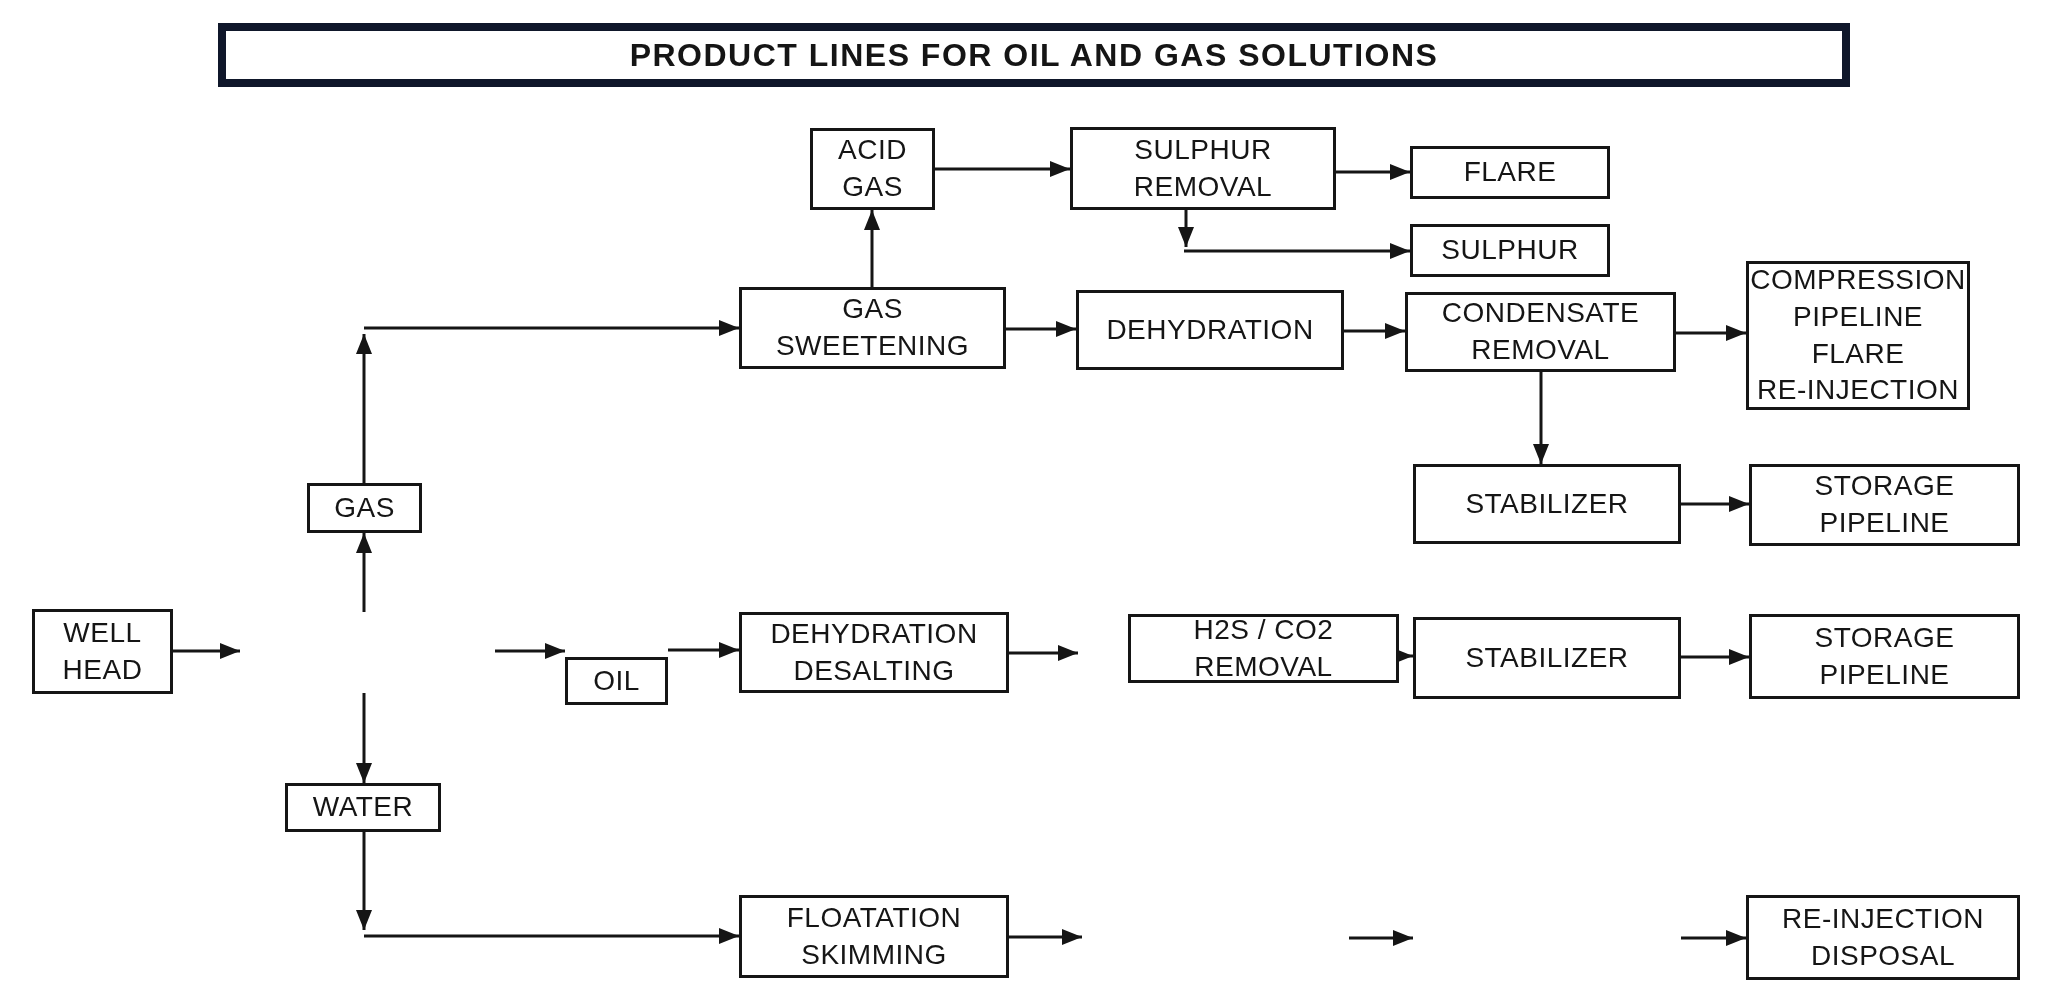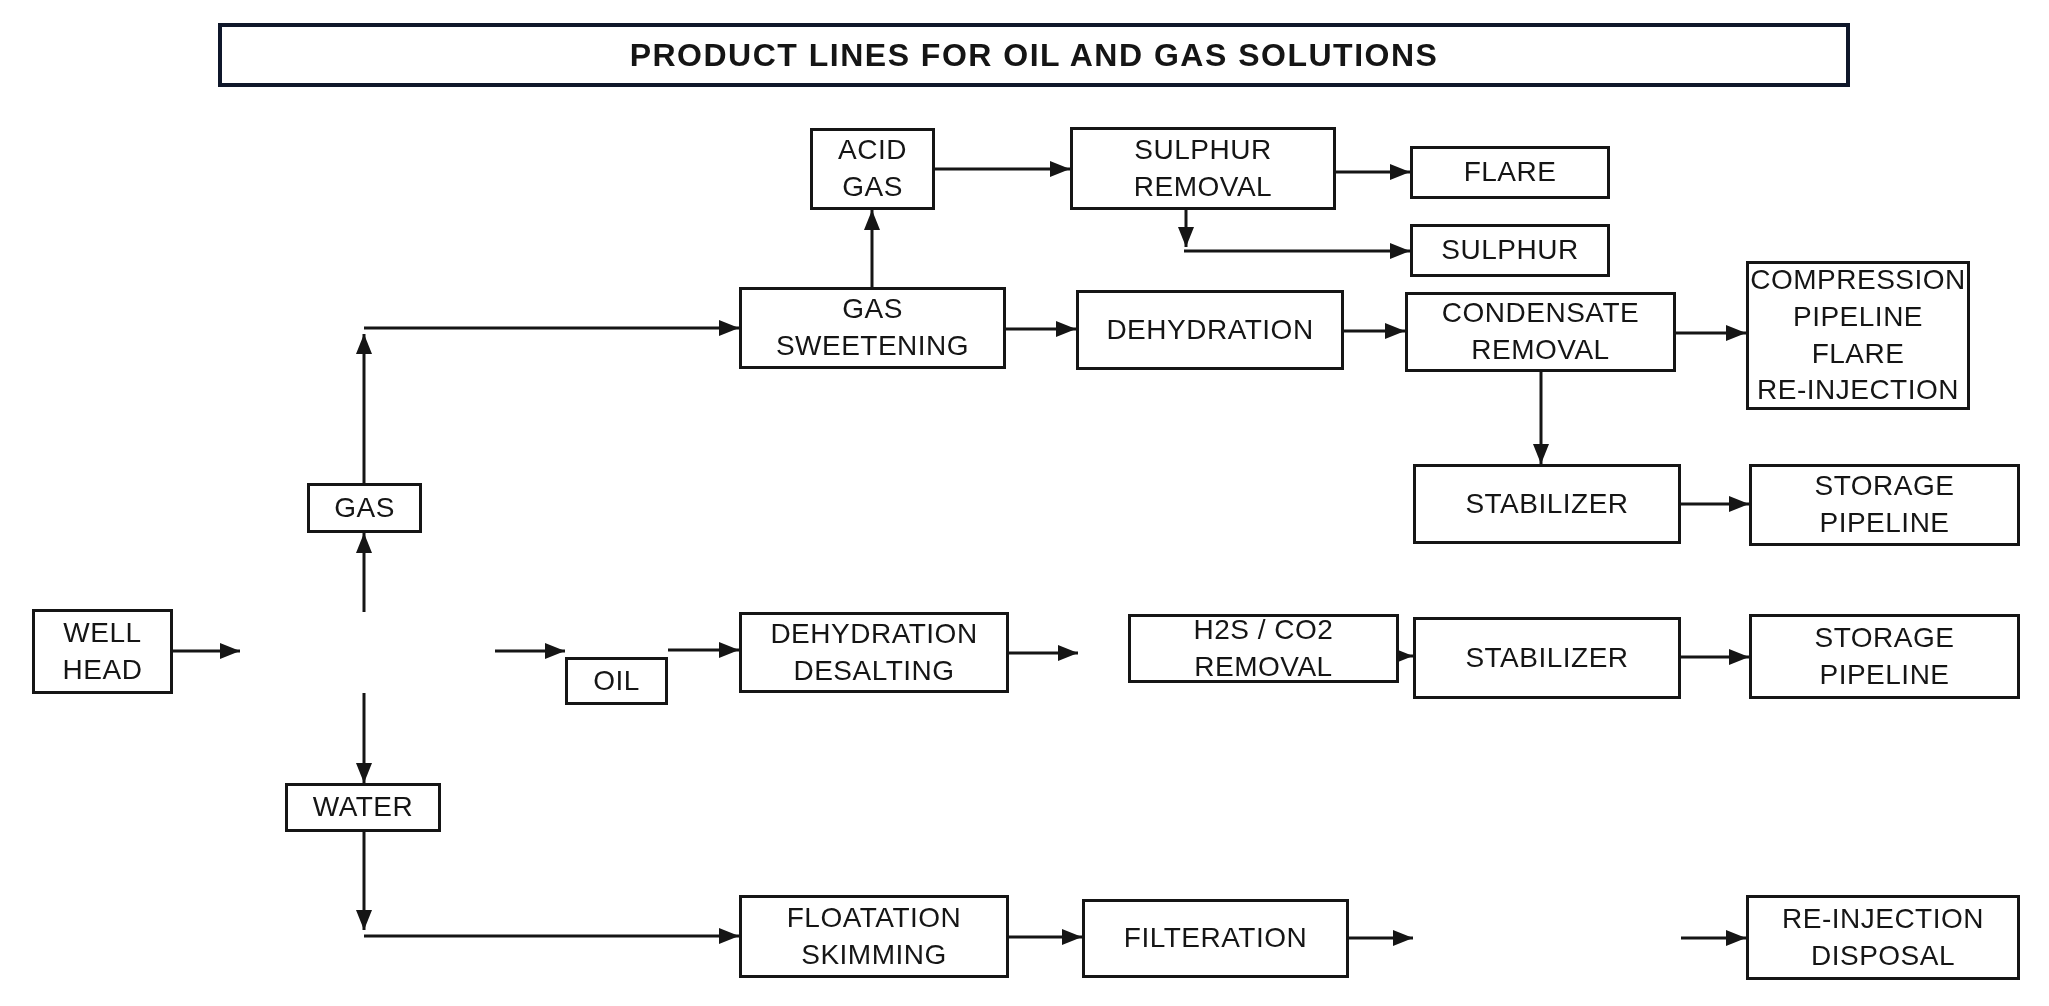--- a/index.html
+++ b/index.html
@@ -2,21 +2,21 @@
 <html><head>
 <meta charset="utf-8">
 <style>
   html,body{margin:0;padding:0;background:#ffffff;}
   .canvas{
     position:relative;width:2049px;height:1006px;background:#ffffff;
     font-family:"Liberation Sans",sans-serif;color:#151515;overflow:hidden;
   }
   .title-box{
     position:absolute;left:218px;top:23px;width:1632px;height:64px;
-    border:4px solid #0f172a;box-sizing:border-box;background:#fff;
+    border:8px solid #0f172a;box-sizing:border-box;background:#fff;
     display:flex;align-items:center;justify-content:center;
     font-weight:bold;font-size:32px;letter-spacing:1.5px;white-space:nowrap;
   }
   .node{
     position:absolute;border:3px solid #151515;box-sizing:border-box;background:#fff;
     display:flex;align-items:center;justify-content:center;text-align:center;
     font-size:28px;letter-spacing:.5px;line-height:1.32;white-space:pre-line;
   }
   svg.arrows{position:absolute;left:0;top:0;width:2049px;height:1006px;pointer-events:none;}
   svg.arrows line{stroke:#151515;stroke-width:3;}
@@ -114,17 +114,16 @@
   <div class="node" id="n-dehydration-desalting">DEHYDRATION
 DESALTING</div>
   <div class="node" id="n-h2s-co2-removal">H2S / CO2
 REMOVAL</div>
   <div class="node" id="n-stabilizer-oil">STABILIZER</div>
   <div class="node" id="n-storage-pipeline-oil">STORAGE
 PIPELINE</div>
   <div class="node" id="n-water">WATER</div>
   <div class="node" id="n-floatation-skimming">FLOATATION
 SKIMMING</div>
-  <div class="node" id="n-filteration">FILTERATION</div>
   <div class="node" id="n-re-injection-disposal">RE-INJECTION
 DISPOSAL</div>
 
 </div>
 
 </body></html>

